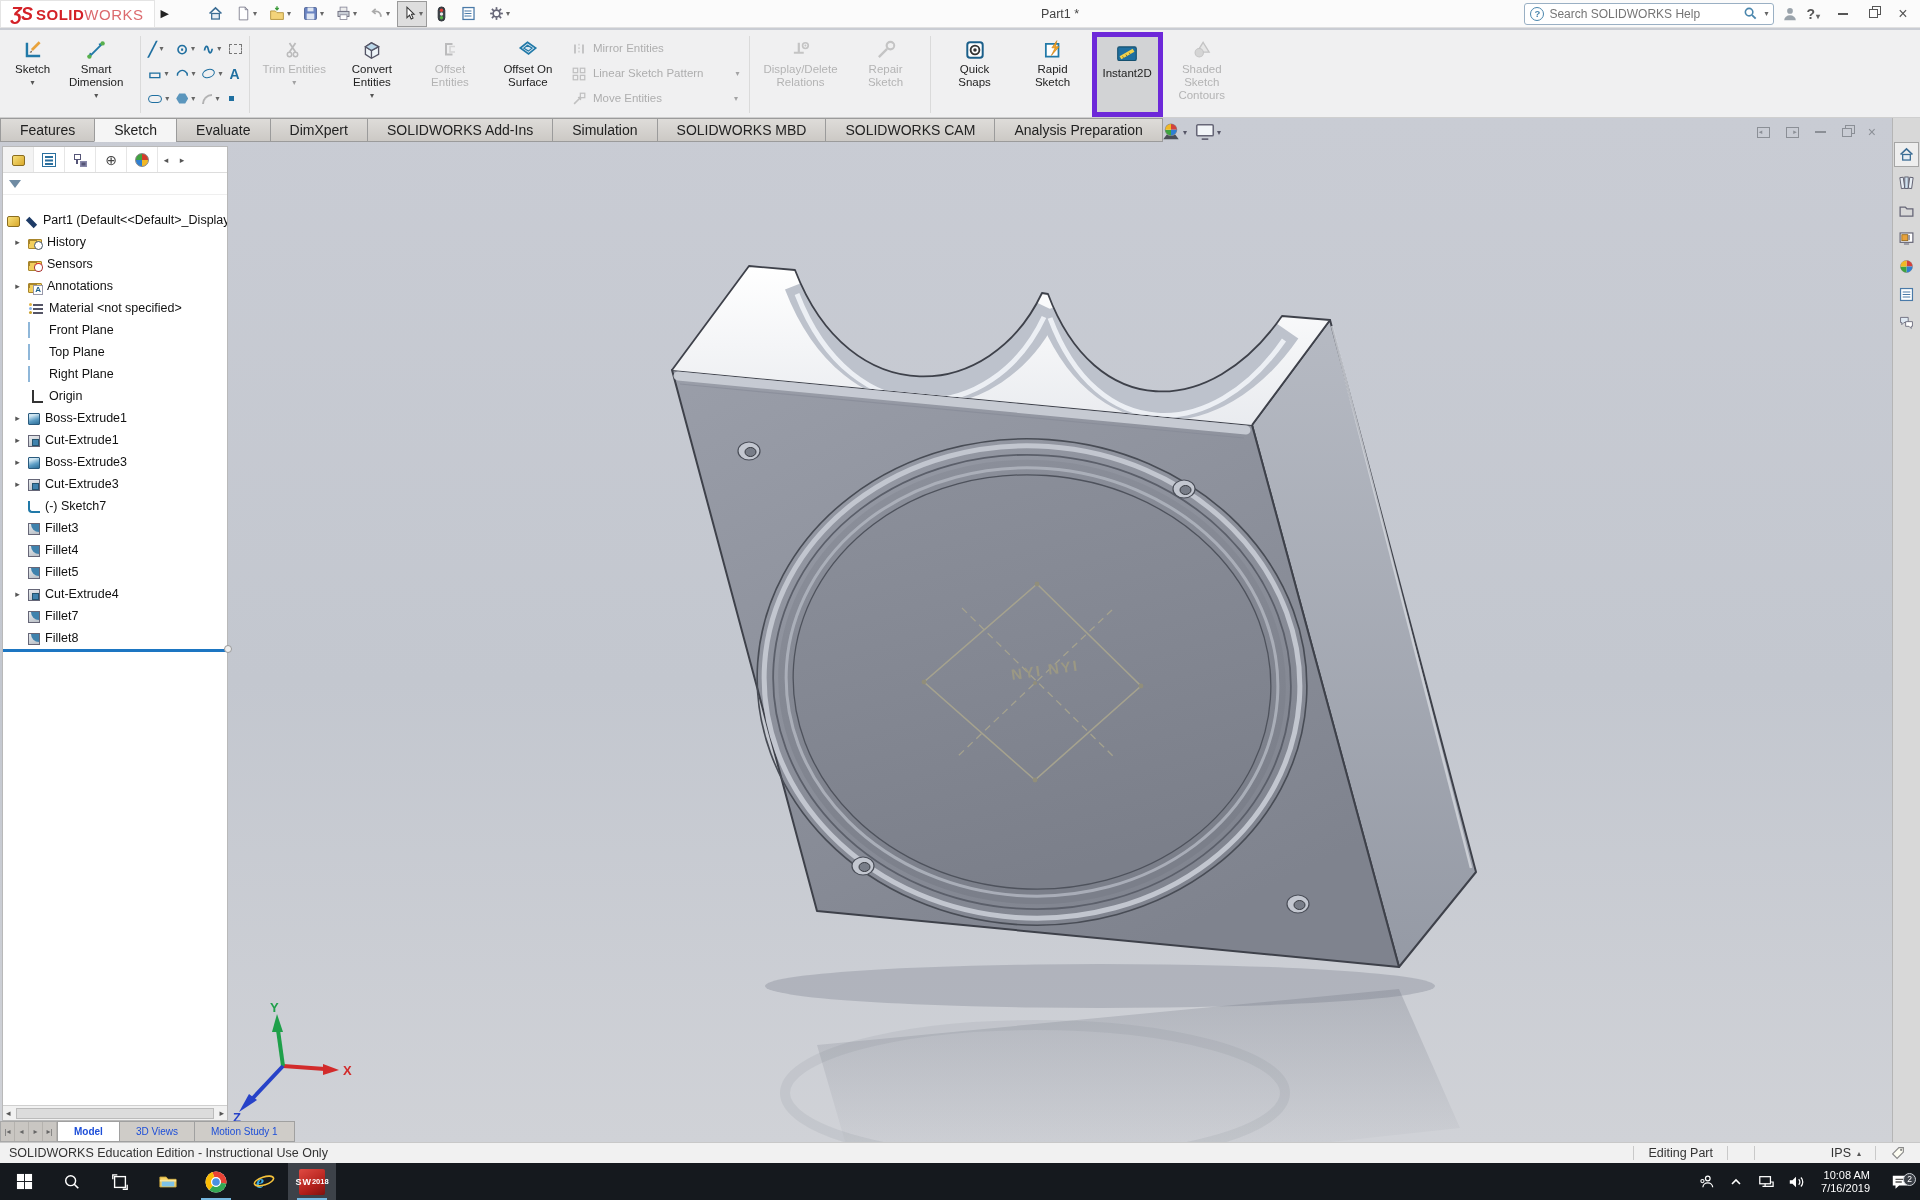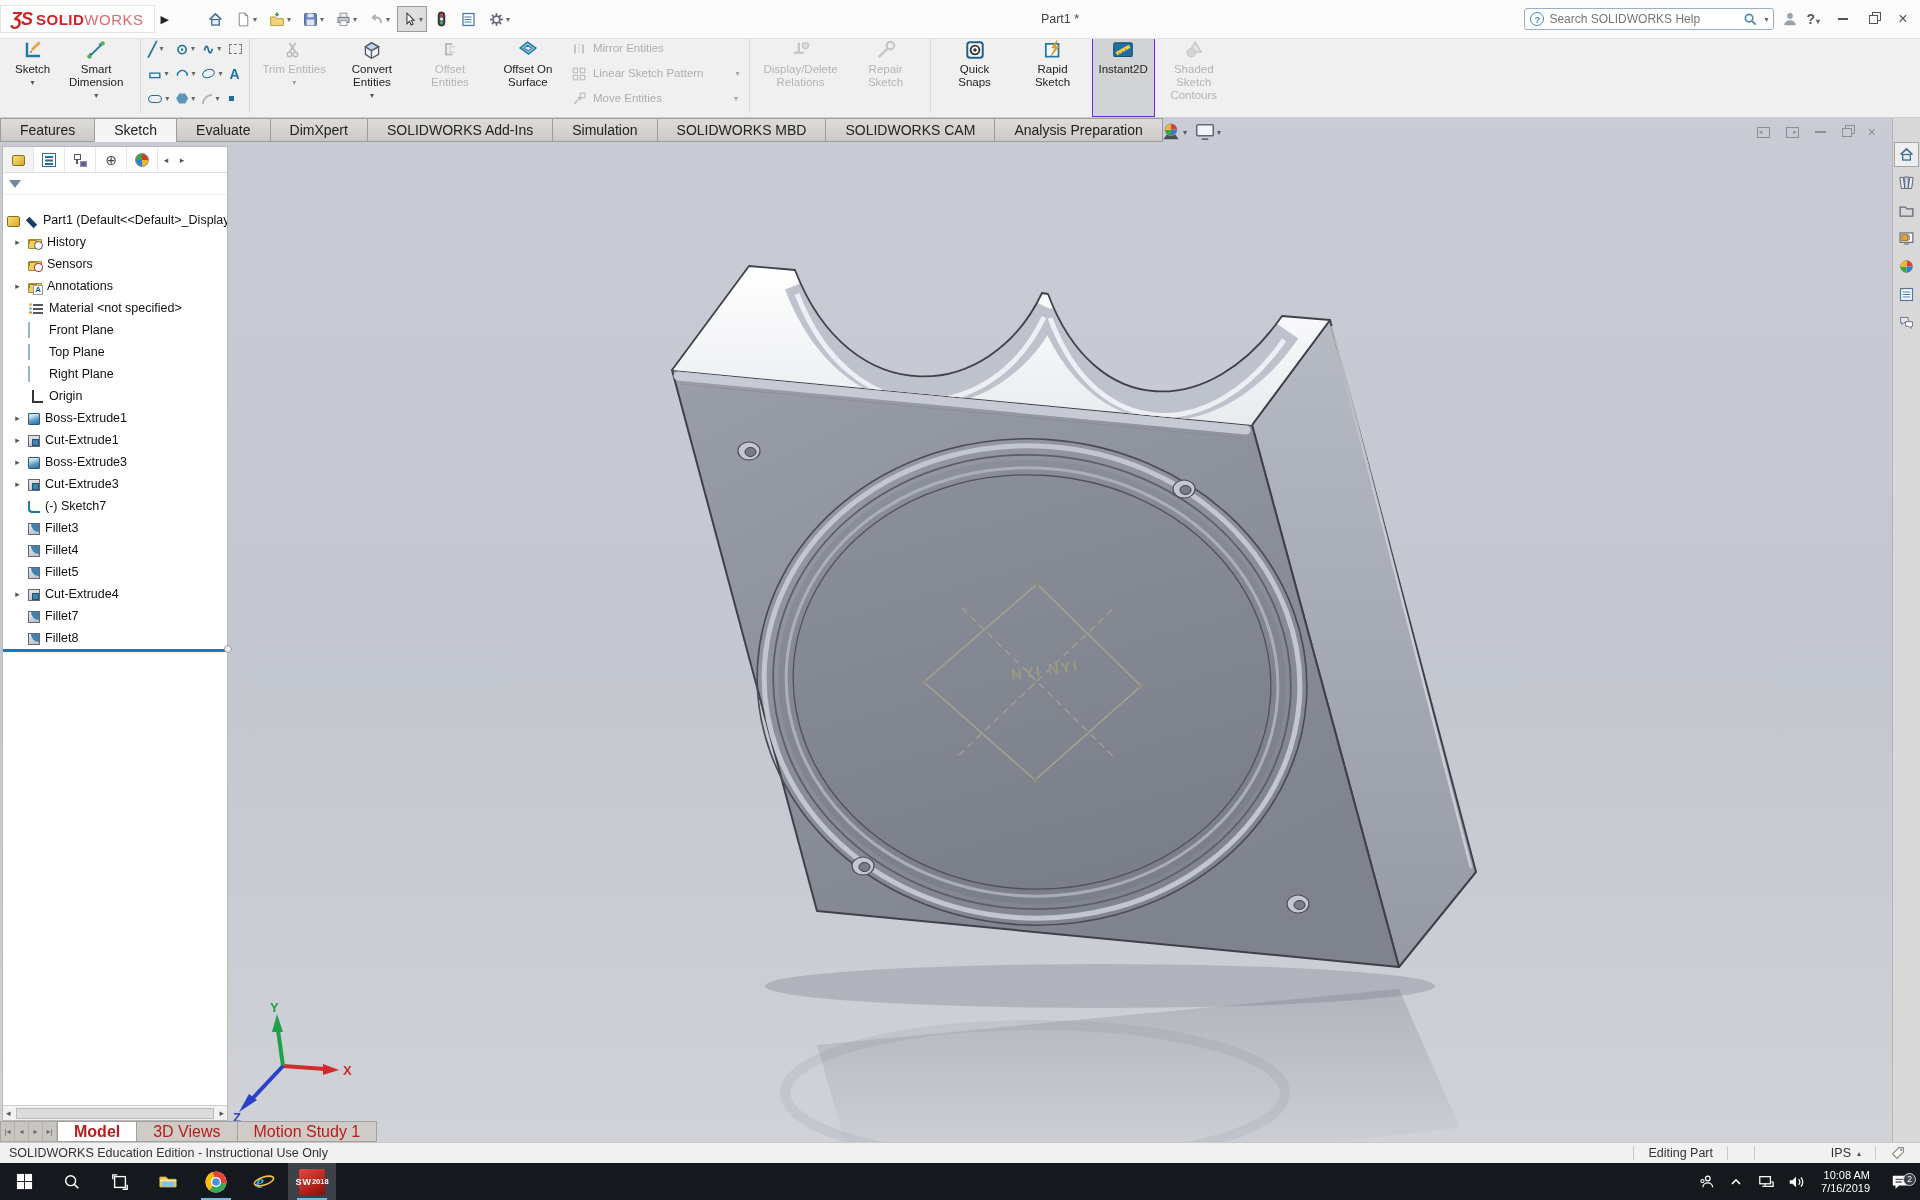--- a/index.html
+++ b/index.html
@@ -1,20 +1,20 @@
 <!DOCTYPE html>
 <html><head>
 <meta charset="utf-8">
 <style>
   *{box-sizing:border-box;margin:0;padding:0}
   html,body{width:1920px;height:1200px;overflow:hidden;font-family:"Liberation Sans",sans-serif;background:#c9ccd3}
   .screen{position:relative;width:1920px;height:1200px}
 
   
-  .titlebar{position:absolute;top:0;left:0;right:0;height:39px;background:#fbfbfb;border-bottom:1px solid #e0e0e0;display:flex;align-items:center;z-index:20}
+  .titlebar{position:absolute;top:0;left:0;right:0;height:28px;background:#fbfbfb;border-bottom:1px solid #e0e0e0;display:flex;align-items:center;z-index:20}
   .logo{display:flex;align-items:baseline;padding:3px 10px;height:28px;background:#fff;border:1px solid #e4e4e4}
   .logo-mark{color:#d42127;font-weight:800;font-style:italic;font-size:18px;letter-spacing:-1px}
   .logo-bold{color:#d42127;font-weight:700;font-size:15px;margin-left:4px;letter-spacing:.5px}
   .logo-light{color:#dc6a6e;font-weight:400;font-size:15px;letter-spacing:.5px}
   .flyout{font-size:11px;color:#222;margin:0 10px 0 6px}
   .mbar{display:flex;align-items:center;gap:3px;margin-left:24px}
   .mbtn{display:flex;align-items:center;height:26px;padding:0 3px;border:1px solid transparent}
   .mbtn.pressed{background:#dedede;border:1px solid #9a9a9a}
   .car{font-size:8px;color:#666;margin-left:1px}
   .doc-title{position:absolute;left:900px;width:320px;text-align:center;font-size:12.5px;color:#444}
@@ -32,21 +32,21 @@
   
   .ribbon{position:absolute;top:30px;left:0;right:0;height:88px;background:#f0f0f1;border-bottom:1px solid #cfcfcf;display:flex;align-items:stretch;padding:2px 4px 0 8px;z-index:19}
   .rsep{width:1px;background:#dadada;margin:4px 5px}
   .rbig{display:flex;flex-direction:column;align-items:center;padding:4px 6px 1px;position:relative;border:1px solid transparent}
   .rbig .ric{height:26px;display:flex;align-items:center}
   .rlab{font-size:11.5px;color:#222;text-align:center;line-height:13px;max-width:64px}
   .rlab.wide{max-width:78px}
   .rcar{font-size:8px;color:#555;margin-top:2px}
   .rbig.disabled{opacity:.5;filter:grayscale(1)}
   .rbig.disabled .rlab{color:#777}
-  .rbig.active{background:#d2d3d5;border:1px solid #6d28d9}
+  .rbig.active{background:#d2d3d5;border:5px solid #6d28d9}
   .sgrid{display:grid;grid-template-rows:repeat(3,25px);grid-auto-flow:column;align-content:start;padding-top:4px;column-gap:3px}
   .sg{display:flex;align-items:center;gap:2px;padding:0 2px}
   .bglyph{color:#1f6fa0;font-size:14px;font-weight:bold;line-height:14px}
   .dashedbox{width:13px;height:10px;border:1px dashed #777}
   .ellip{width:13px;height:9px;border:1.5px solid #1f6fa0;border-radius:50%;transform:rotate(-18deg)}
   .slotic{width:14px;height:8px;border:1.5px solid #1f6fa0;border-radius:5px}
   .hexic{width:12px;height:11px;background:#5b96bd;clip-path:polygon(25% 5%,75% 5%,100% 50%,75% 95%,25% 95%,0 50%)}
   .farcic{width:10px;height:10px;border-top:2px solid #999;border-left:2px solid #999;border-top-left-radius:10px;opacity:.7}
   .ptic{width:5px;height:5px;background:#1f6fa0}
   .colgroup{display:flex;flex-direction:column;padding:6px 4px 0;gap:4px}
@@ -119,21 +119,21 @@
   .fi-hier{width:14px;height:14px;position:relative}
   .fi-hier::before{content:"";position:absolute;left:1px;top:1px;width:5px;height:4px;border:1.5px solid #557;box-shadow:6px 7px 0 -1.5px #557,6px 7px 0 0 #88a}
   .fi-hier::after{content:"";position:absolute;left:3px;top:6px;width:1.5px;height:5px;background:#557}
   .fi-cross{font-size:14px;color:#444;line-height:14px}
   .fi-ball{width:14px;height:14px;border-radius:50%;border:1px solid #888;background:conic-gradient(#d43b2a 0 90deg,#f2b824 0 180deg,#2f7fd1 0 270deg,#3fa33f 0)}
 
   
   .doctabs{position:absolute;top:1121px;left:0;height:21px;display:flex;align-items:stretch;z-index:18}
   .dtnav{display:flex;background:#c9c6c2;border:1px solid #a8a8a8}
   .dtnav span{width:14px;display:flex;align-items:center;justify-content:center;font-size:8px;color:#666;border-right:1px solid #b5b2ae}
-  .dtab{padding:0 16px;font-size:16px;display:flex;align-items:center;background:#cfccc8;border:1px solid #a0a0a0;margin-left:-1px;color:#b91c1c}
+  .dtab{padding:0 16px;font-size:10px;display:flex;align-items:center;background:#cfccc8;border:1px solid #a0a0a0;margin-left:-1px;color:#1d4ed8}
   .dtab.active{background:#fff;font-weight:bold}
 
   
   .statusbar{position:absolute;top:1142px;left:0;right:0;height:21px;background:#f1f1f1;border-top:1px solid #c8c8c8;display:flex;align-items:center;font-size:12.5px;color:#333;z-index:21}
   .sb-msg{padding-left:9px}
   .sb-right{margin-left:auto;display:flex;align-items:center;height:100%}
   .sb-sep{width:1px;height:70%;background:#c9c9c9}
   .sb-cell{padding:0 14px;display:flex;align-items:center;gap:6px}
   .sb-cell.small{width:26px;padding:0}
   .sb-units{width:120px;justify-content:flex-end}

